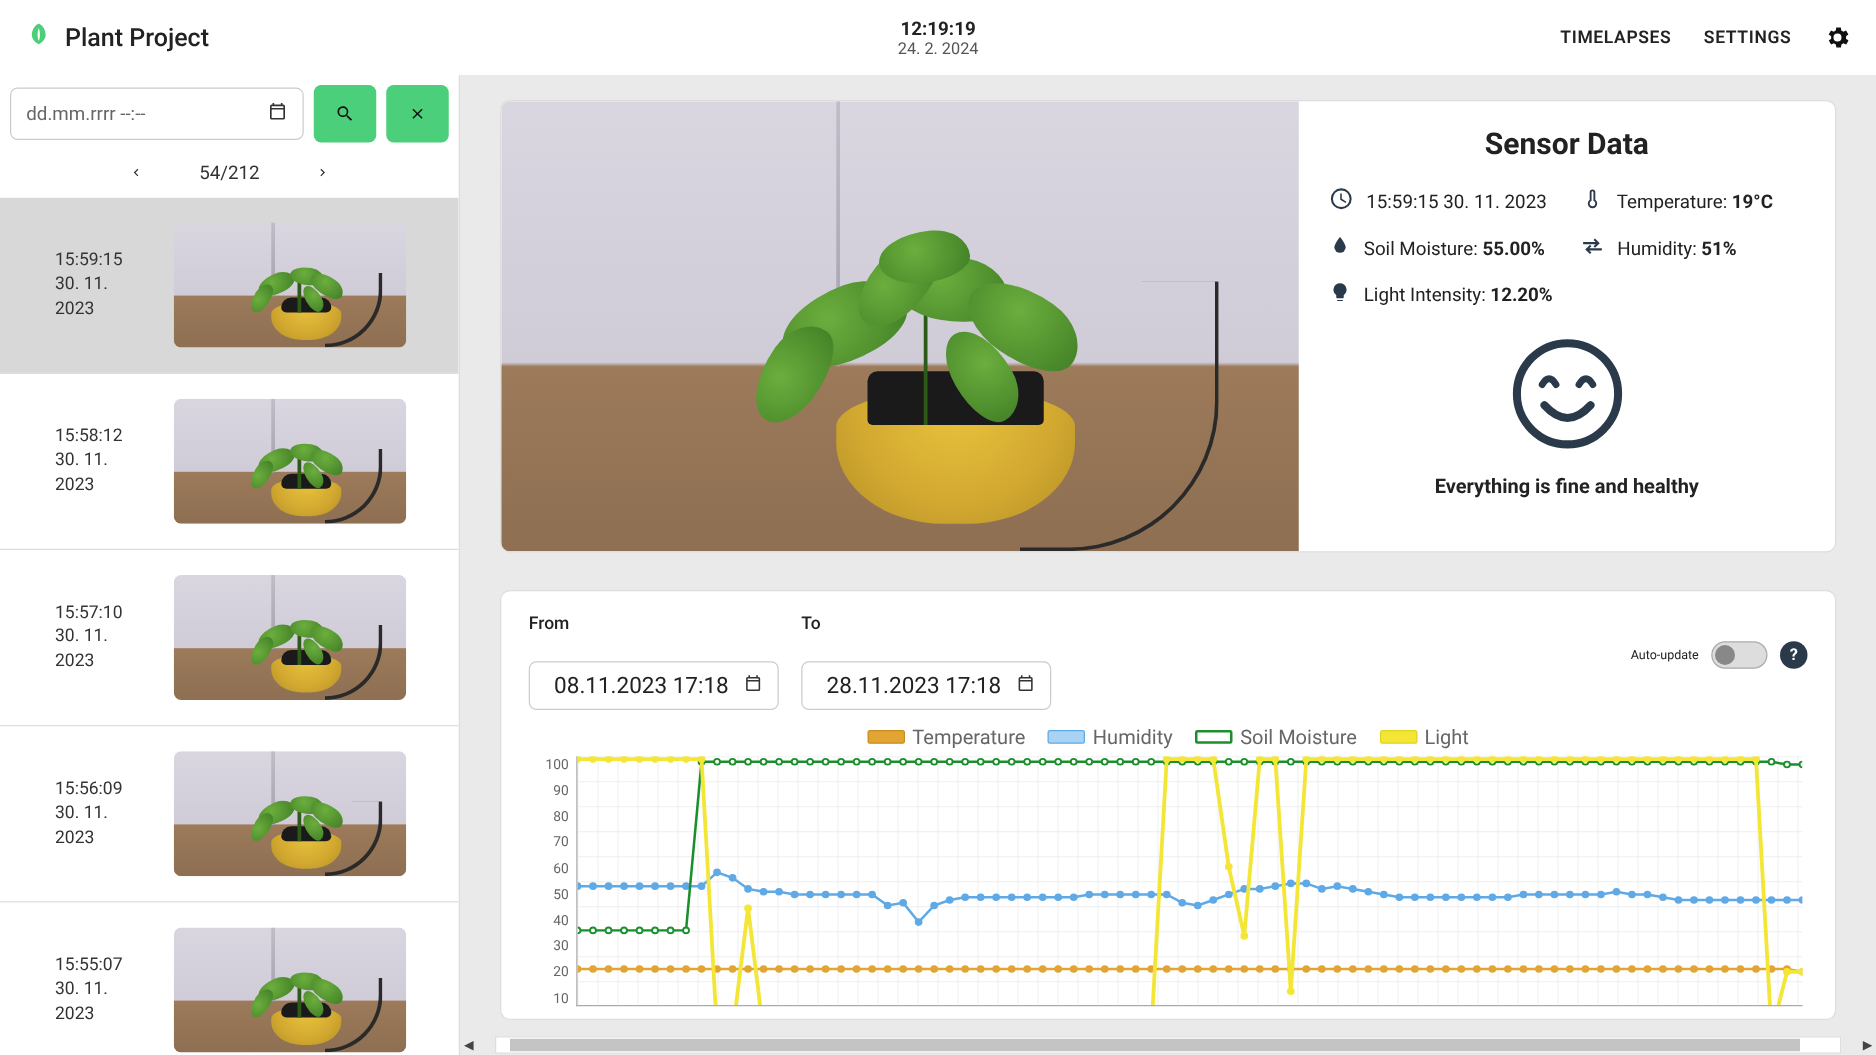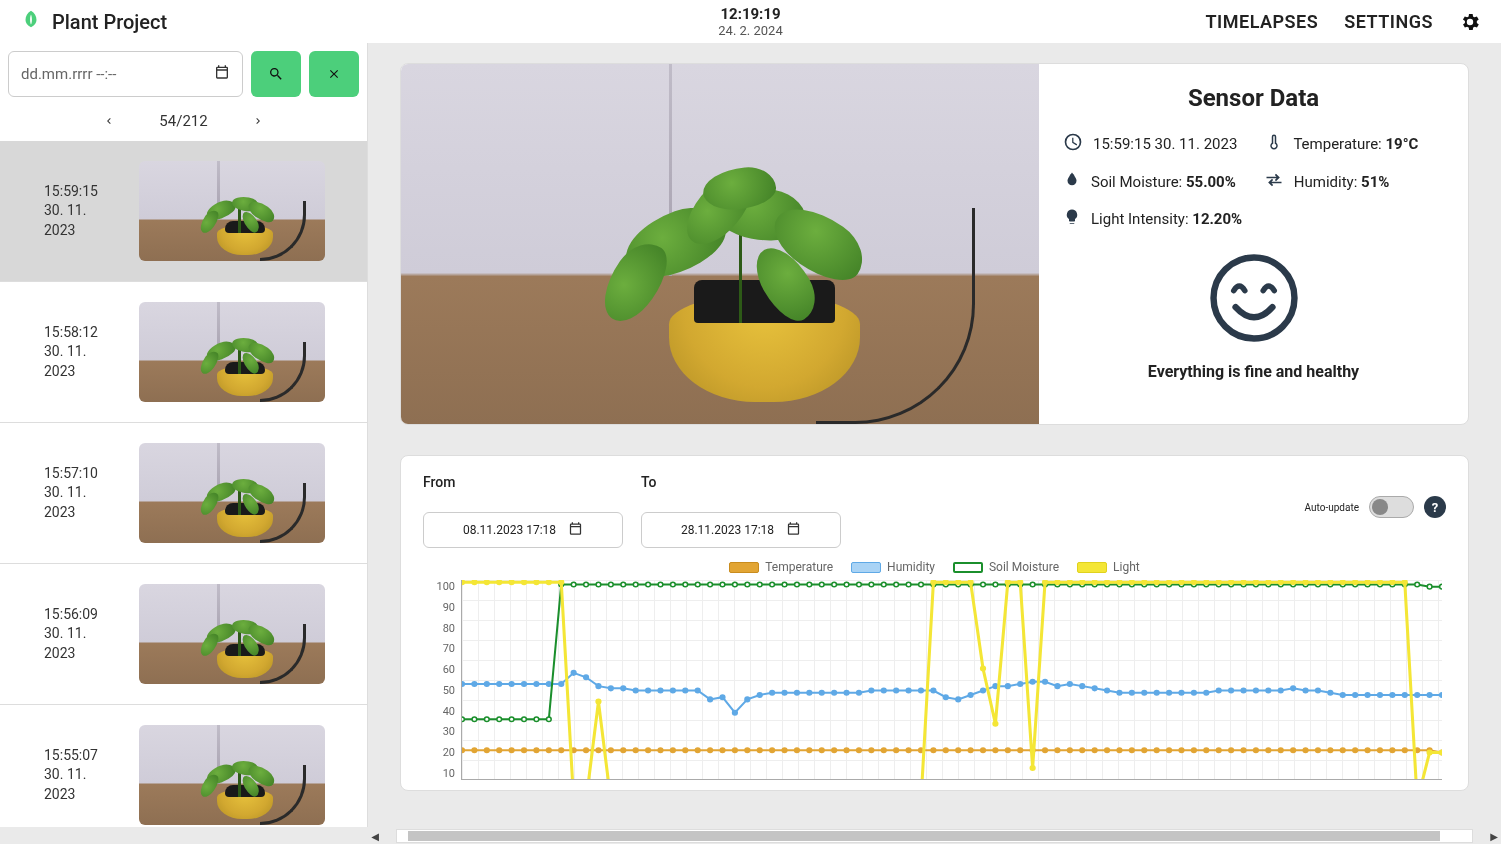--- a/index.html
+++ b/index.html
@@ -1,35 +1,35 @@
 <!DOCTYPE html>
 <html><head>
 <meta charset="utf-8">
 <style>
   * { box-sizing: border-box; margin: 0; padding: 0; }
   body { font-family: -apple-system, BlinkMacSystemFont, "Segoe UI", Roboto, Arial, sans-serif; background: #eaeaea; color: #222; width: 1501px; height: 844px; overflow: hidden; }
 
   
-  .header { background: #fff; height: 43px; display: flex; align-items: center; padding: 0 20px; position: relative; }
+  .header { background: #fff; height: 60px; display: flex; align-items: center; padding: 0 20px; position: relative; }
   .logo-wrap { display: flex; align-items: center; gap: 10px; }
   .logo-icon { width: 22px; height: 22px; }
   .app-title { font-size: 20px; font-weight: 500; }
   .header-center { position: absolute; left: 50%; transform: translateX(-50%); text-align: center; }
   .header-time { font-weight: 700; font-size: 15px; }
   .header-date { font-size: 13px; color: #555; }
   .header-right { margin-left: auto; display: flex; align-items: center; gap: 26px; }
-  .nav-link { font-size: 18px; font-weight: 600; letter-spacing: .5px; cursor: pointer; }
+  .nav-link { font-size: 14px; font-weight: 600; letter-spacing: .5px; cursor: pointer; }
   .gear-btn { cursor: pointer; display:flex; align-items:center; }
 
   
   .main { display: grid; grid-template-columns: 368px 1fr; height: calc(844px - 60px); }
 
   
   .sidebar { background: #fff; border-right: 1px solid #ddd; display: flex; flex-direction: column; overflow: hidden; }
-  .search-row { display: flex; gap: 8px; padding: 8px; }
+  .search-row { display: flex; gap: 8px; padding: 8px; align-items: center; }
   .date-input { flex: 1; border: 1px solid #ccc; border-radius: 6px; padding: 10px 12px; font-size: 15px; color: #666; display:flex; align-items:center; justify-content:space-between; background:#fff; }
   .green-btn { width: 50px; height: 46px; background: #4ccf7b; border: none; border-radius: 6px; display:flex; align-items:center; justify-content:center; cursor:pointer; }
   .pager-row { display:flex; align-items:center; justify-content:center; gap:40px; padding:6px 0 10px; }
   .pager-arrow { cursor:pointer; width:20px; height:20px; display:flex; align-items:center; justify-content:center; }
   .pager-text { font-size:15px; color:#333; }
   .snapshot-list { flex:1; overflow:hidden; }
   .snapshot-item { display:flex; align-items:center; gap:24px; padding:20px 16px 20px 44px; border-bottom:1px solid #ddd; cursor:pointer; }
   .snapshot-item.selected { background:#d8d8d8; }
   .snapshot-time { font-size:14px; color:#333; line-height:1.4; }
   .snapshot-thumb { width:186px; height:100px; border-radius:6px; overflow:hidden; flex-shrink:0; margin-left:auto; margin-right:26px; }
@@ -46,28 +46,28 @@
   .sensor-cell .val { font-weight:700; }
   .face-wrap { text-align:center; margin-top:22px; }
   .face-wrap svg { width:92px; height:92px; }
   .status-text { font-weight:700; font-size:16px; margin-top:14px; }
 
   
   .chart-card { background:#fff; border:1px solid #ddd; border-radius:8px; margin-top:30px; padding:18px 22px 10px; position:relative; }
   .chart-controls { display:flex; align-items:flex-start; gap:18px; }
   .dt-group { display:flex; flex-direction:column; gap:22px; }
   .dt-label { font-size:14px; font-weight:500; }
-  .dt-box { border:1px solid #ccc; border-radius:6px; padding:8px 12px; font-size:12px; display:flex; align-items:center; gap:12px; width:200px; justify-content:center; background:#fff; }
+  .dt-box { border:1px solid #ccc; border-radius:6px; padding:8px 12px; font-size:18px; display:flex; align-items:center; gap:12px; width:200px; justify-content:flex-end; background:#fff; }
   .auto-update { margin-left:auto; display:flex; align-items:center; gap:10px; padding-top:22px; }
   .au-label { font-size:10px; }
   .toggle { width:45px; height:22px; border-radius:11px; background:#ddd; border:1px solid #aaa; position:relative; cursor:pointer; }
   .toggle::after { content:''; position:absolute; left:2px; top:2px; width:16px; height:16px; border-radius:50%; background:#888; }
   .help-btn { width:22px; height:22px; border-radius:50%; background:#2b3a4a; color:#fff; display:flex; align-items:center; justify-content:center; font-size:13px; font-weight:700; cursor:pointer; }
 
-  .chart-legend { display:flex; justify-content:center; gap:18px; margin-top:12px; font-size:12px; color:#666; }
+  .chart-legend { display:flex; justify-content:center; gap:18px; margin-top:12px; font-size:16px; color:#666; }
   .leg-item { display:flex; align-items:center; gap:6px; }
   .leg-sw { width:30px; height:11px; border-radius:2px; }
 
   .chart-area { position:relative; height:200px; margin-top:6px; }
   .y-axis { position:absolute; left:0; top:0; bottom:0; width:36px; display:flex; flex-direction:column; justify-content:space-between; font-size:11px; color:#666; text-align:right; padding-right:4px; }
   .plot { position:absolute; left:38px; right:4px; top:0; bottom:0; border-left:1px solid #aaa; border-bottom:1px solid #aaa; background-image:linear-gradient(to right,#eee 1px,transparent 1px),linear-gradient(to bottom,#eee 1px,transparent 1px); background-size:16px 20px; overflow:hidden; }
   .plot svg { width:100%; height:100%; }
 
   
   .plant-scene { width:100%; height:100%; position:relative; background:linear-gradient(to bottom,#d9d6e0 0%,#cfccd8 58%,#9c7a5a 59%,#8e6f52 100%); }

